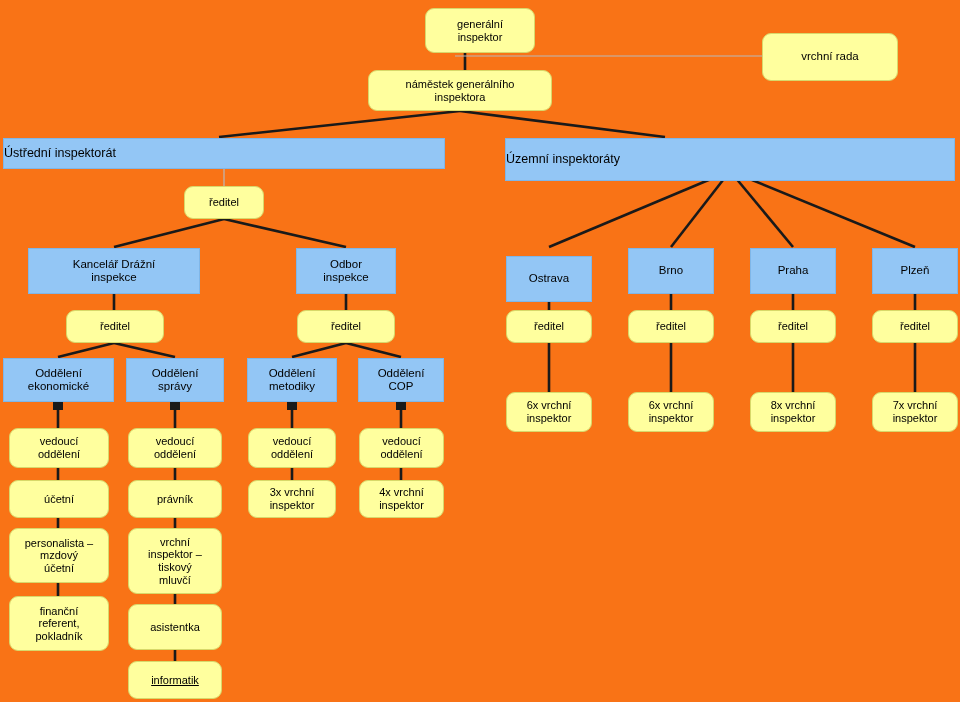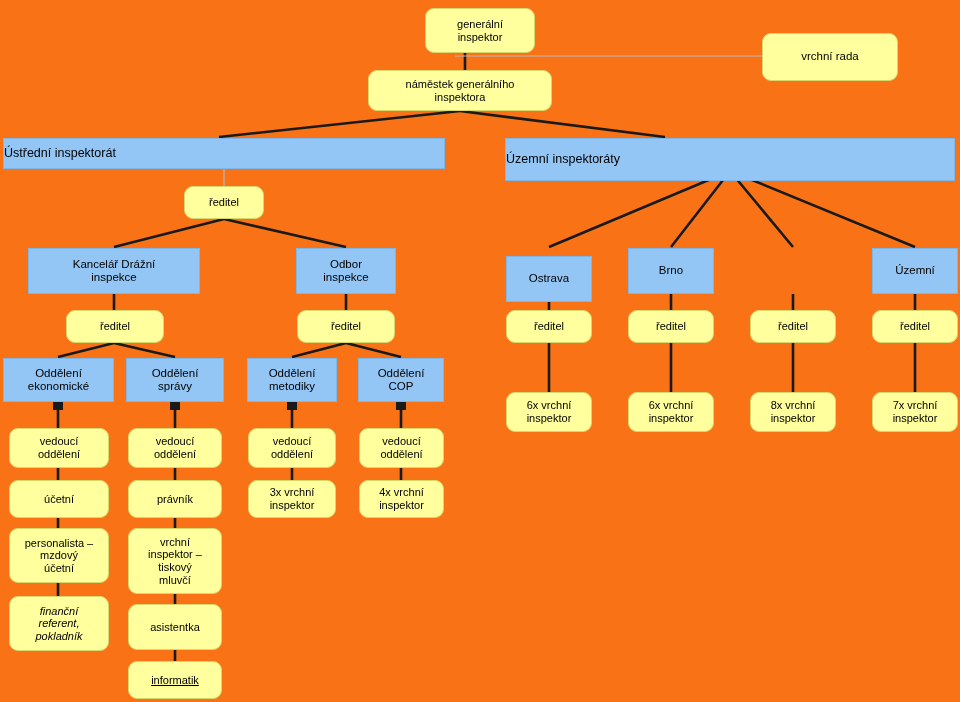--- a/index.html
+++ b/index.html
@@ -150,29 +150,30 @@
 inspektor</span></div>
   <div class="node rounded" style="left: 359px; top: 480px; width: 85px; height: 38px;"><span>4x vrchní
 inspektor</span></div>
   <div class="node rounded" style="left: 9px; top: 528px; width: 100px; height: 55px; text-align: center;"><span>personalista –
 mzdový
 účetní</span></div>
   <div class="node rounded" style="left: 128px; top: 528px; width: 94px; height: 66px;"><span>vrchní
 inspektor –
 tiskový
 mluvčí</span></div>
-  <div class="node rounded" style="left: 9px; top: 596px; width: 100px; height: 55px; font-style: italic;"><span>finanční
+  <div class="node rounded" style="left: 9px; top: 596px; width: 100px; height: 55px;"><span>finanční
 referent,
 pokladník</span></div>
   <div class="node rounded" style="left: 128px; top: 604px; width: 94px; height: 46px;"><span>asistentka</span></div>
   <div class="node rounded" style="left: 128px; top: 661px; width: 94px; height: 38px; text-decoration: underline;"><span>informatik</span></div>
 
   <div class="node rect" style="left: 506px; top: 256px; width: 86px; height: 46px;"><span>Ostrava</span></div>
   <div class="node rect" style="left: 628px; top: 248px; width: 86px; height: 46px;"><span>Brno</span></div>
-  <div class="node rect" style="left: 872px; top: 248px; width: 86px; height: 46px;"><span>Územní</span></div>
+  <div class="node rect" style="left: 750px; top: 248px; width: 86px; height: 46px;"><span>Praha</span></div>
+  <div class="node rect" style="left: 872px; top: 248px; width: 86px; height: 46px;"><span>Plzeň</span></div>
 
   <div class="node rounded" style="left: 506px; top: 310px; width: 86px; height: 33px;"><span>ředitel</span></div>
   <div class="node rounded" style="left: 628px; top: 310px; width: 86px; height: 33px;"><span>ředitel</span></div>
   <div class="node rounded" style="left: 750px; top: 310px; width: 86px; height: 33px;"><span>ředitel</span></div>
   <div class="node rounded" style="left: 872px; top: 310px; width: 86px; height: 33px;"><span>ředitel</span></div>
 
   <div class="node rounded" style="left: 506px; top: 392px; width: 86px; height: 40px;"><span>6x vrchní
 inspektor</span></div>
   <div class="node rounded" style="left: 628px; top: 392px; width: 86px; height: 40px;"><span>6x vrchní
 inspektor</span></div>

